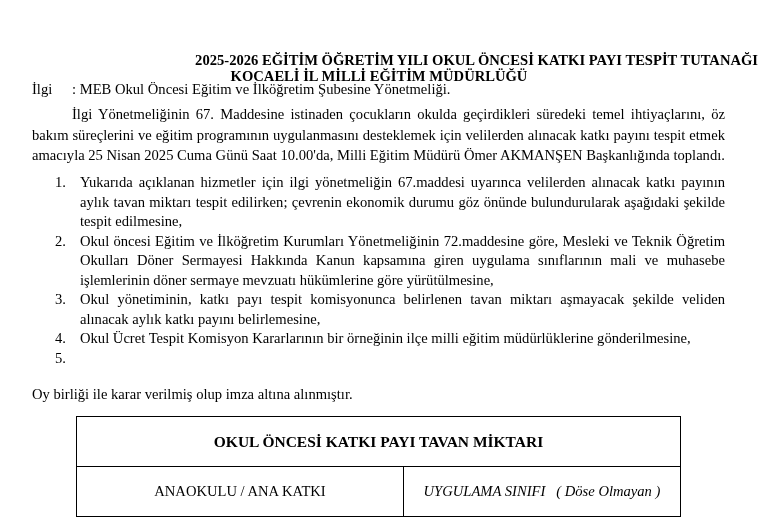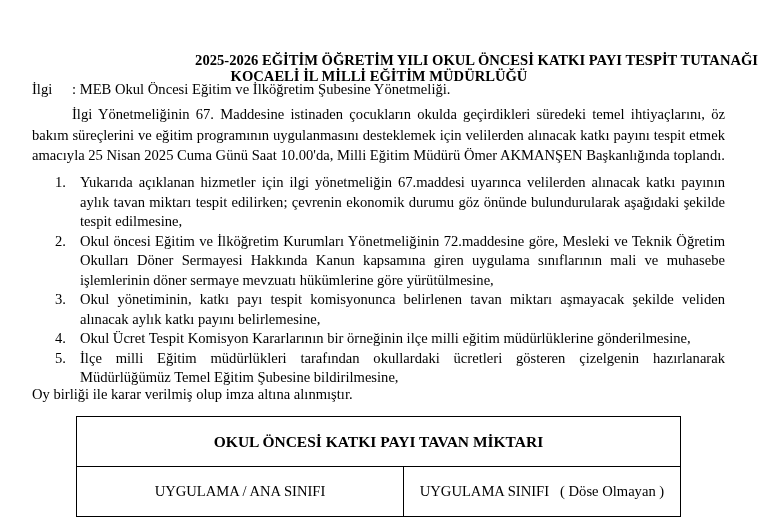--- a/index.html
+++ b/index.html
@@ -50,32 +50,32 @@
   <span class="lbl">İlgi</span><span>: MEB Okul Öncesi Eğitim ve İlköğretim Şubesine Yönetmeliği.</span>
 </div>
 
 <div class="para">İlgi Yönetmeliğinin 67. Maddesine istinaden çocukların okulda geçirdikleri süredeki temel ihtiyaçlarını, öz bakım süreçlerini ve eğitim programının uygulanmasını desteklemek için velilerden alınacak katkı payını tespit etmek amacıyla 25 Nisan 2025 Cuma Günü Saat 10.00'da, Milli Eğitim Müdürü Ömer AKMANŞEN Başkanlığında toplandı.</div>
 
 <ol class="items">
   <li><span class="num">1.</span><span>Yukarıda açıklanan hizmetler için ilgi yönetmeliğin 67.maddesi uyarınca velilerden alınacak katkı payının aylık tavan miktarı tespit edilirken; çevrenin ekonomik durumu göz önünde bulundurularak aşağıdaki şekilde tespit edilmesine,</span></li>
   <li><span class="num">2.</span><span>Okul öncesi Eğitim ve İlköğretim Kurumları Yönetmeliğinin 72.maddesine göre, Mesleki ve Teknik Öğretim Okulları Döner Sermayesi Hakkında Kanun kapsamına giren uygulama sınıflarının mali ve muhasebe işlemlerinin döner sermaye mevzuatı hükümlerine göre yürütülmesine,</span></li>
   <li><span class="num">3.</span><span>Okul yönetiminin, katkı payı tespit komisyonunca belirlenen tavan miktarı aşmayacak şekilde veliden alınacak aylık katkı payını belirlemesine,</span></li>
   <li><span class="num">4.</span><span>Okul Ücret Tespit Komisyon Kararlarının bir örneğinin ilçe milli eğitim müdürlüklerine gönderilmesine,</span></li>
-  <li><span class="num">5.</span><span>İlçe milli Eğitim müdürlükleri tarafından okullardaki ücretleri gösteren çizelgenin hazırlanarak Müdürlüğümüz Temel Eğitim Şubesine bildirilmesine,</span></li>
+  <li><span class="num">5.</span></li>
 </ol>
 
 <div class="closing">Oy birliği ile karar verilmiş olup imza altına alınmıştır.</div>
 
 <table class="tavan">
   <tbody>
       <tr>
     <th colspan="2">OKUL ÖNCESİ KATKI PAYI TAVAN MİKTARI</th>
   </tr>
   <tr>
-    <td class="c1">UYGULAMA / ANA SINIFI</td>
-    <td style="white-space:pre;">UYGULAMA SINIFI   ( Döse Olmayan )</td>
+    <td class="c1">ANAOKULU / ANA KATKI</td>
+    <td style="white-space:pre;font-style:italic;">UYGULAMA SINIFI   ( Döse Olmayan )</td>
   </tr>
   <tr>
     <td class="c1">1500</td>
     <td>2000</td>
   </tr>
 </tbody>
   </table>
 
 </body></html>

